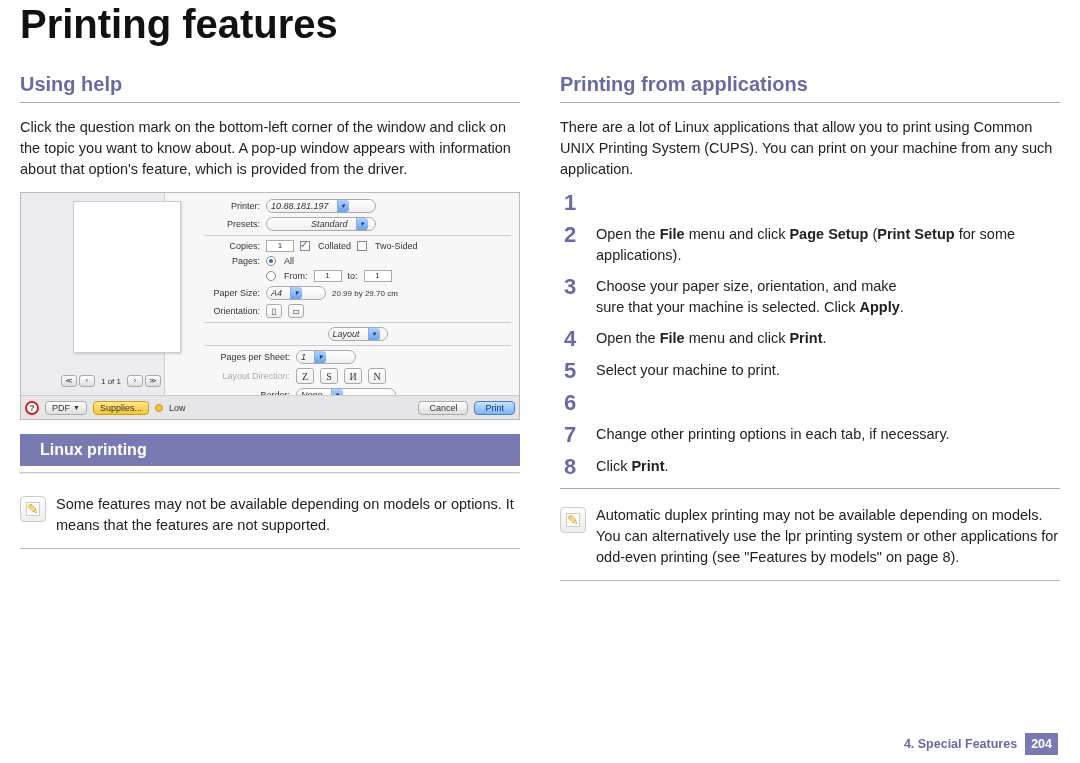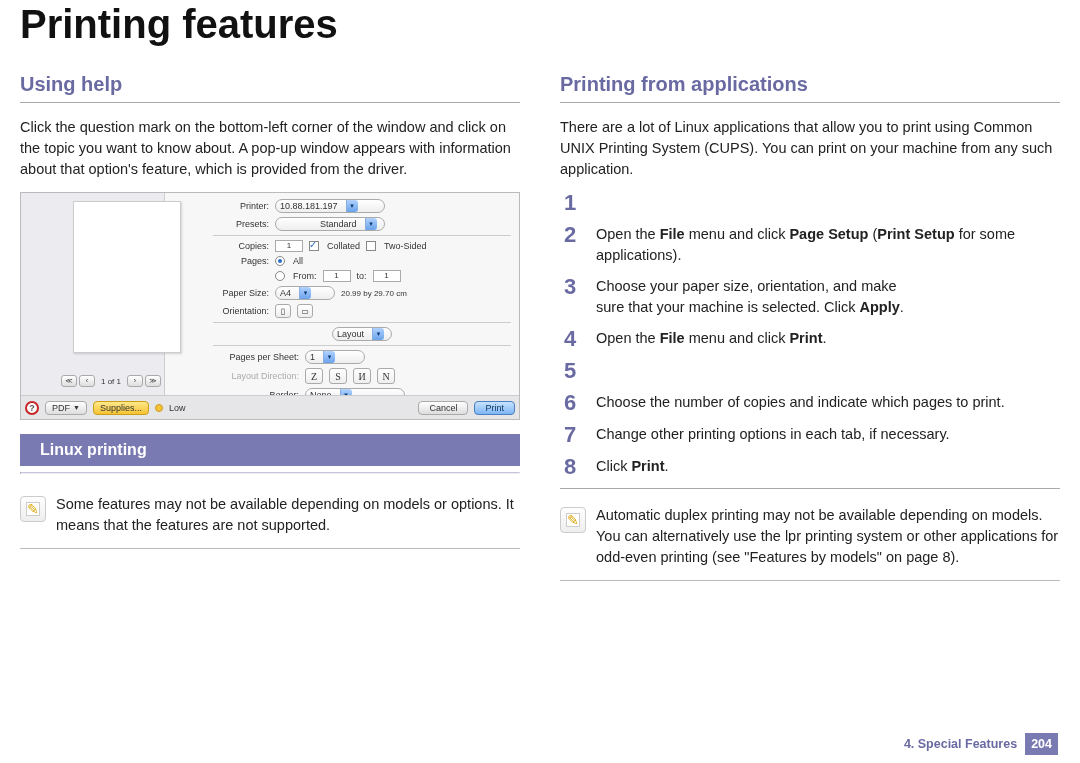--- a/index.html
+++ b/index.html
@@ -228,38 +228,39 @@
   .btn-plain {
     background: linear-gradient(#fff,#ddd);
     border: 1px solid #aaa;
     border-radius: 4px;
     padding: 1px 10px;
     font-size: 9px;
   }
   
   .form {
     position: absolute;
-    left: 192px; top: 6px; right: 8px;
+    left: 183px; top: 6px; right: 8px;
   }
   .row {
     display: flex;
     align-items: center;
     margin-bottom: 4px;
     gap: 6px;
   }
   .row .lbl { width: 56px; text-align: right; }
   .select {
     background: linear-gradient(#fff,#eee);
     border: 1px solid #aaa;
     border-radius: 7px;
     padding: 1px 4px;
     display: inline-flex;
     align-items: flex-start;
     gap: 4px;
     min-width: 60px;
+    font-style: italic;
   }
   .select .end {
     background: linear-gradient(#b0d2ff,#6aa3ea);
     border-left: 1px solid #88aee0;
     border-radius: 0 3px 3px 0;
     width: 12px; height: 12px;
     margin:-1px -4px -1px 4px;
     text-align:center; font-size:7px; line-height:12px; color:#123a70;
   }
   .num-input {
@@ -453,24 +454,24 @@
             <span>Choose your paper size, orientation, and make</span><br>
             <span>sure that your machine is selected. Click </span><b>Apply</b><span>.</span>
           </span>
         </div>
         <div class="step">
           <span class="step-num">4</span>
           <span class="step-body"><span>Open the </span><b>File</b><span> menu and click </span><b>Print</b><span>.</span></span>
         </div>
         <div class="step">
           <span class="step-num">5</span>
+          <span class="step-body">Select your machine to print.</span>
         </div>
         <div class="step">
           <span class="step-num">6</span>
-          <span class="step-body">Choose the number of copies and indicate which pages to print.</span>
         </div>
         <div class="step">
           <span class="step-num">7</span>
           <span class="step-body">Change other printing options in each tab, if necessary.</span>
         </div>
         <div class="step">
           <span class="step-num">8</span>
           <span class="step-body"><span>Click </span><b>Print</b><span>.</span></span>
         </div>
       </div>

